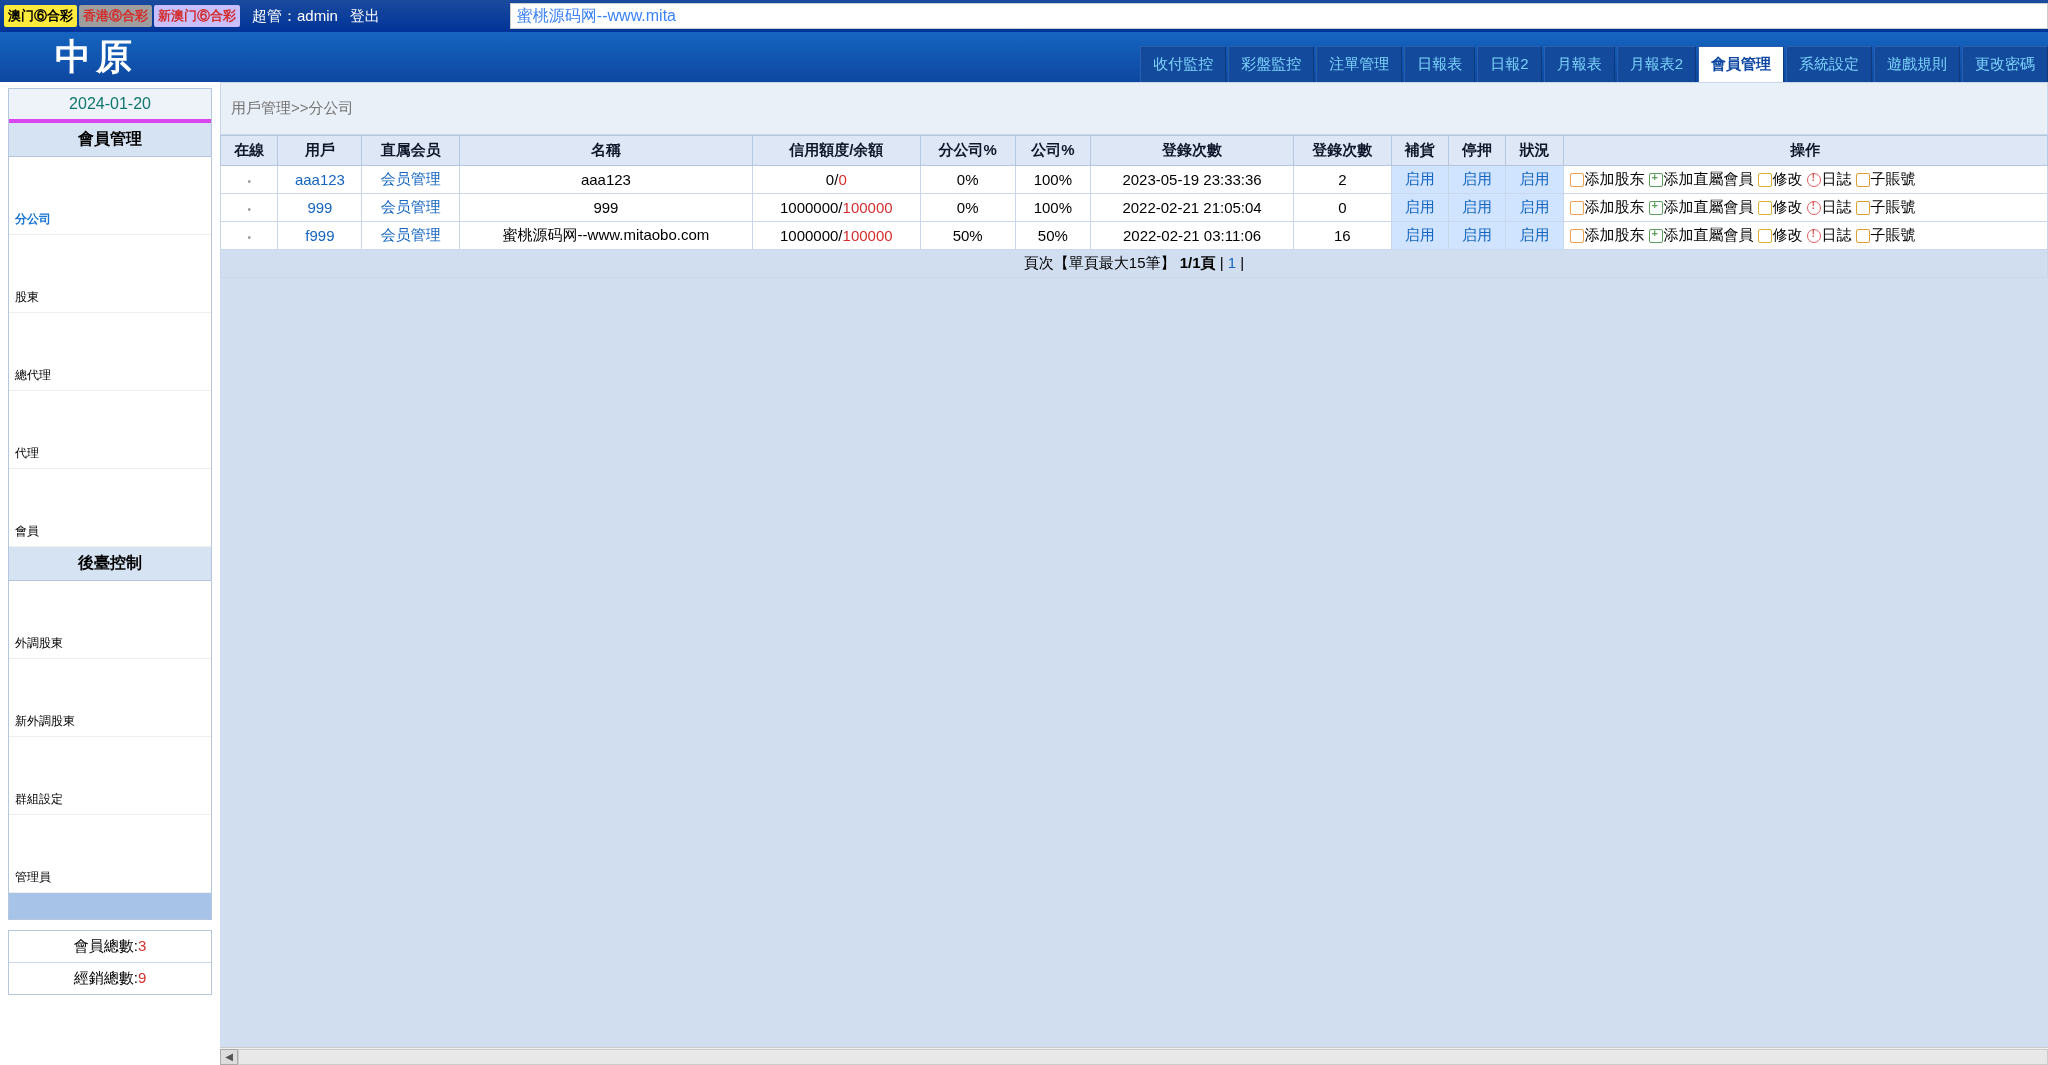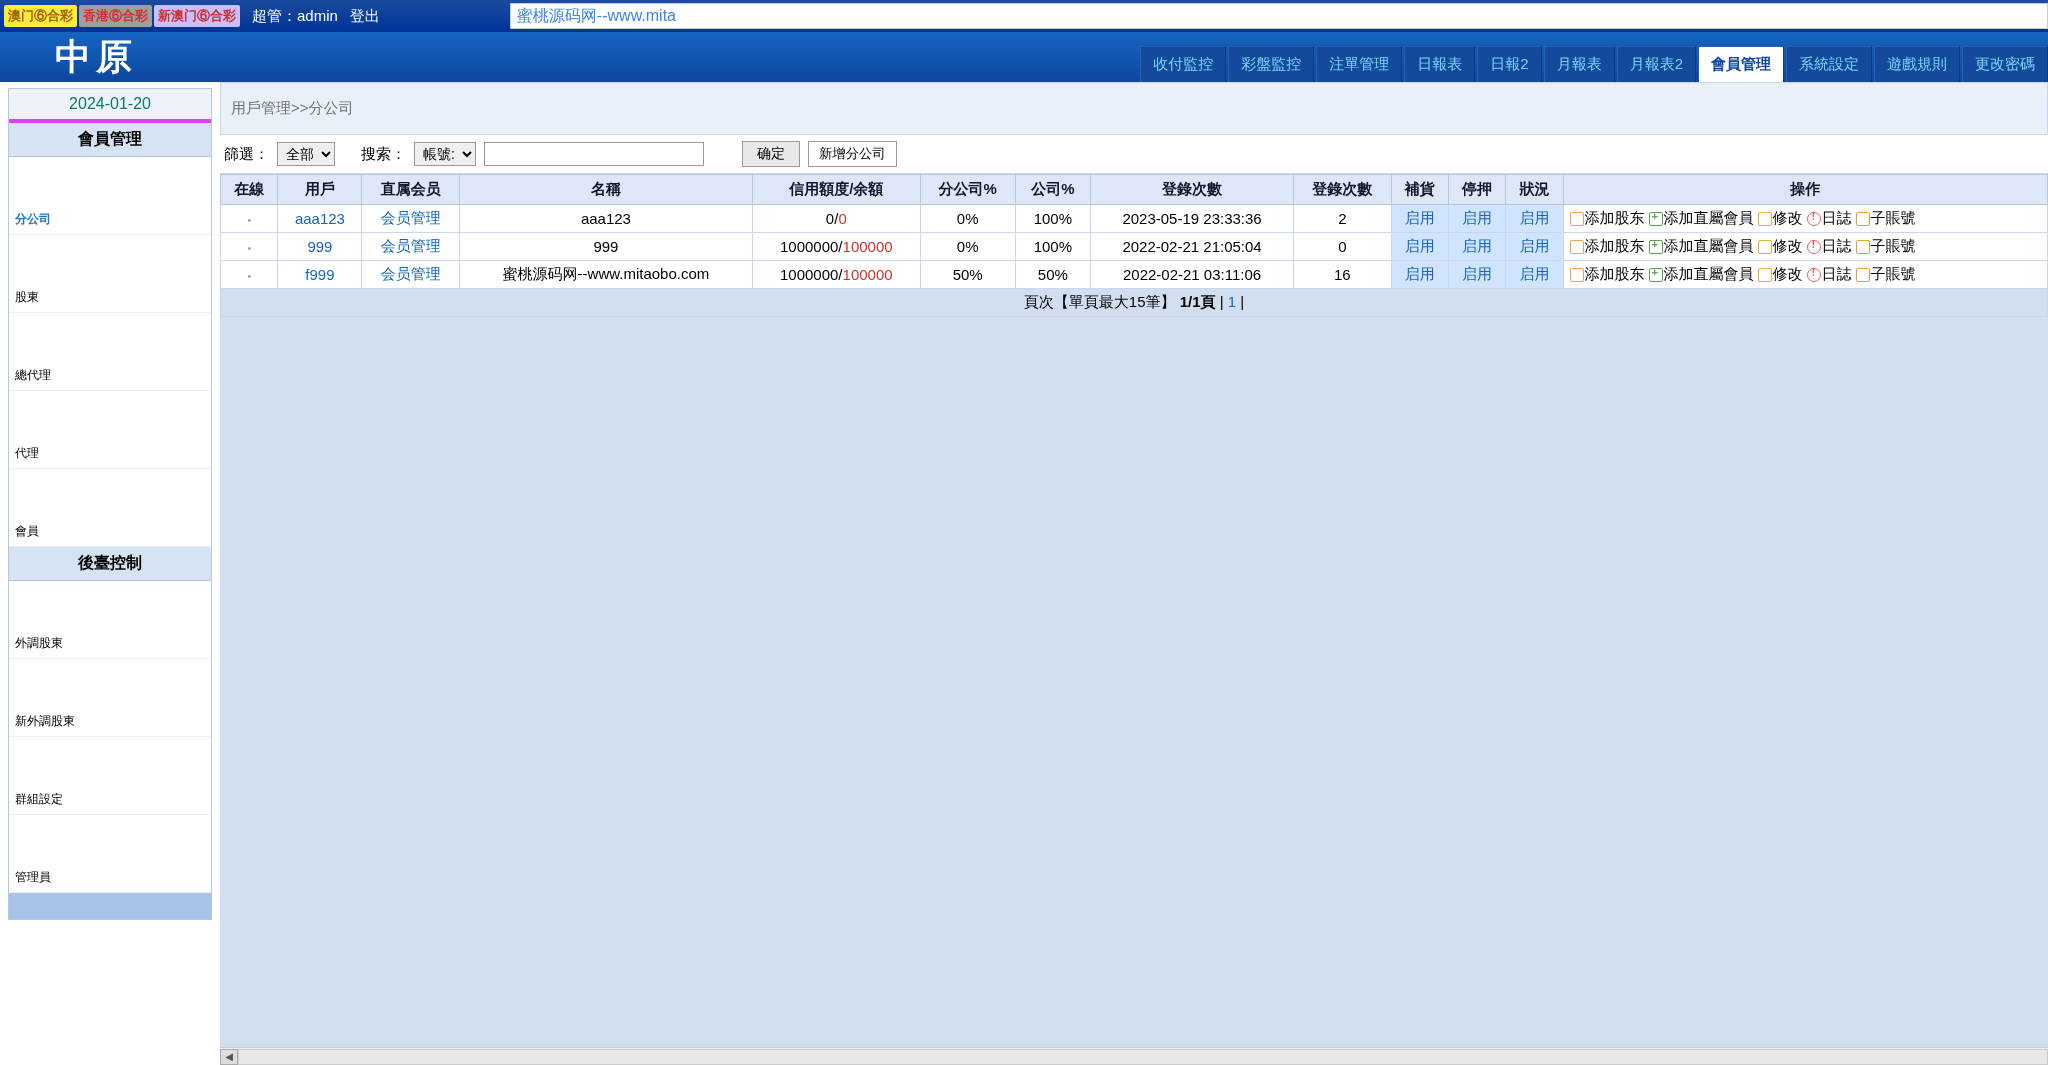--- a/index.html
+++ b/index.html
@@ -1,21 +1,21 @@
 <!DOCTYPE html>
 <html><head>
 <meta charset="utf-8">
 <style>
 * { margin: 0; padding: 0; box-sizing: border-box; }
 body { font-family: Arial, "Microsoft YaHei", sans-serif; font-size: 14px; background: #fff; overflow: hidden; }
 
 .topbar { background: linear-gradient(#1a4b9e, #003399); height: 32px; display: flex; align-items: center; color: white; }
 .topbar-left { display: flex; align-items: center; padding-left: 4px; gap: 2px; }
 .lottery-tag { padding: 2px 4px; font-size: 13px; border-radius: 2px; font-weight: bold; }
-.tag-yellow { background: #ffeb3b; color: #a16207; }
+.tag-yellow { background: #ffeb3b; color: #000000; }
 .tag-gray { background: #9e9e9e; color: #d32f2f; }
 .tag-purple { background: #c7bfff; color: #d32f2f; }
 .admin-info { margin-left: 10px; font-size: 15px; }
 .logout { margin-left: 10px; font-size: 15px; cursor: pointer; }
 .top-input { flex: 1; margin-left: 130px; }
 .top-input input { width: 100%; height: 26px; border: 1px solid #ccc; padding: 0 6px; font-size: 16px; color: #3b82f6; }
 
 .navbar { background: linear-gradient(#1565c0, #0d47a1); height: 50px; display: flex; align-items: center; justify-content: space-between; }
 .logo { color: #fff; font-size: 36px; font-weight: bold; margin-left: 55px; font-family: "KaiTi", "STKaiti", serif; letter-spacing: 5px; }
 .nav-tabs { display: flex; align-items: flex-end; height: 100%; }
@@ -116,33 +116,28 @@
         </div>
       <div class="side-header">後臺控制</div>
       <div id="backend-items">
           <div class="side-item">外調股東</div>
           <div class="side-item">新外調股東</div>
           <div class="side-item">群組設定</div>
           <div class="side-item">管理員</div>
         </div>
       <div class="side-blank"></div>
     </div>
+    <div class="totals">
+      <div class="total-row"><span>會員總數:</span><span class="num">3</span></div>
+      <div class="total-row" style="border-top:1px solid #c9d7ea"><span>經銷總數:</span><span class="num">9</span></div>
+    </div>
   </div>
 
   <div class="content">
     <div class="breadcrumb">用戶管理&gt;&gt;分公司</div>
-    <div class="filter-bar">
-      <label>篩選：</label>
-      <select><option>全部</option></select>
-      <label style="margin-left:18px">搜索：</label>
-      <select><option>帳號:</option></select>
-      <input type="text" style="">
-      <button class="btn" style="margin-left:30px">确定</button>
-      <button class="btn-add">新增分公司</button>
-    </div>
 
     <table class="data">
       <thead>
           <tr id="thead-row">
             <th>在線</th>
             <th>用戶</th>
             <th>直属会员</th>
             <th>名稱</th>
             <th>信用額度/余額</th>
             <th>分公司%</th>

